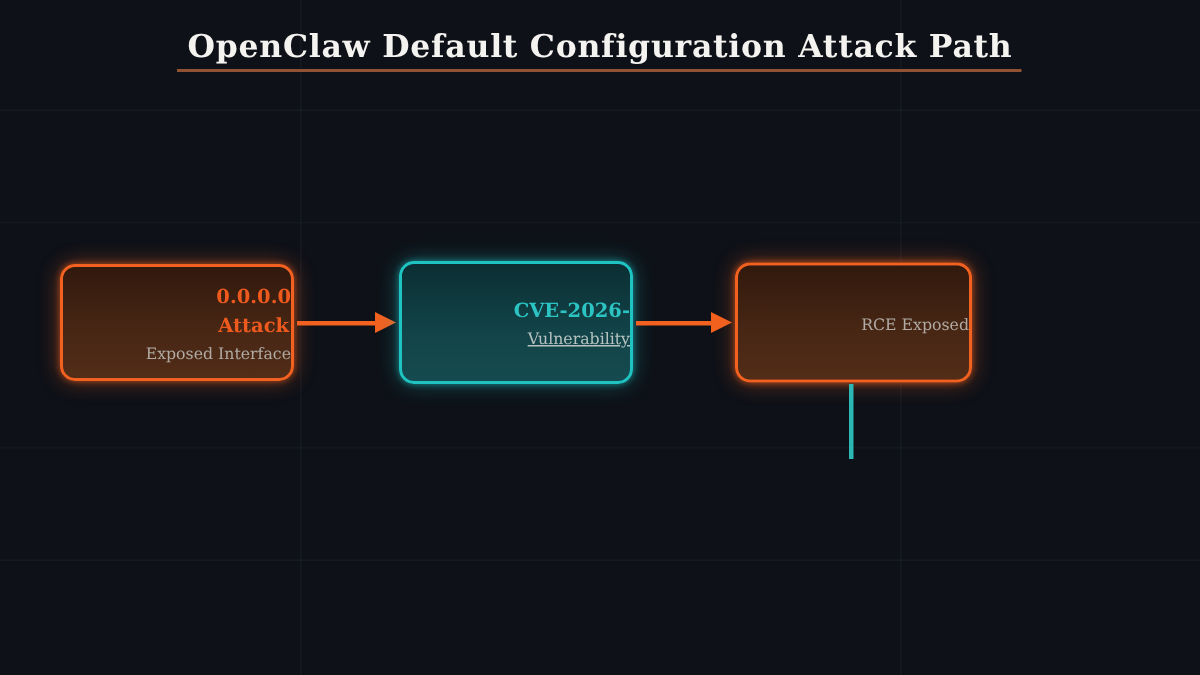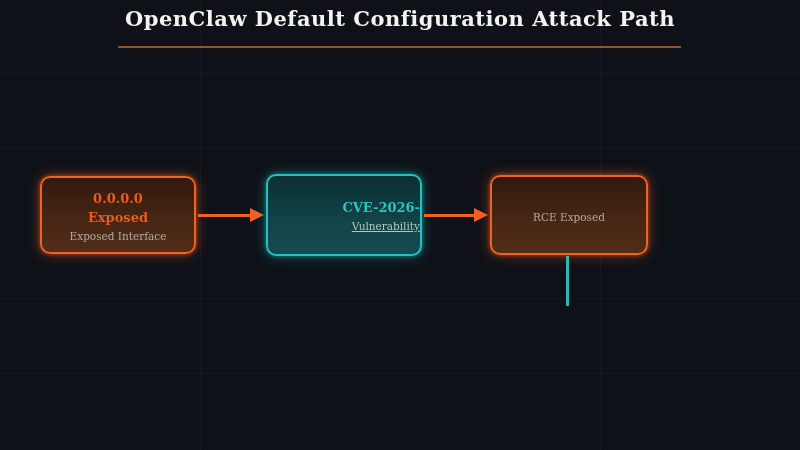--- a/index.html
+++ b/index.html
@@ -15,21 +15,21 @@
       linear-gradient(rgba(150,170,210,0.045), rgba(150,170,210,0.045)) 0px 148px / 100% 1px no-repeat,
       linear-gradient(rgba(150,170,210,0.04), rgba(150,170,210,0.04)) 0px 298px / 100% 1px no-repeat,
       linear-gradient(rgba(150,170,210,0.05), rgba(150,170,210,0.05)) 0px 373px / 100% 1px no-repeat,
       linear-gradient(rgba(150,170,210,0.05), rgba(150,170,210,0.05)) 200px 0px / 1px 100% no-repeat,
       linear-gradient(rgba(150,170,210,0.05), rgba(150,170,210,0.05)) 600px 0px / 1px 100% no-repeat,
       #0e1118;
   }
 
   .page-title {
     position: absolute;
-    top: 6px;
+    top: 18px;
     left: 0;
     width: 100%;
     text-align: center;
     color: #f5f3ef;
     font-size: 21px;
     font-weight: bold;
     letter-spacing: 0.5px;
   }
 
   .title-underline {
@@ -53,20 +53,21 @@
     justify-content: center;
     text-align: center;
   }
   .node-title { font-weight: bold; font-size: 13px; line-height: 19px; }
   .node-sub { font-size: 10.5px; margin-top: 3px; color: #b0aba4; }
 
   .node.orange {
     border-color: #f2611f;
     background: linear-gradient(180deg, #31190d 0%, #472614 55%, #522d18 100%);
     box-shadow: 0 0 14px rgba(242,97,31,0.45), 0 0 4px rgba(242,97,31,0.6);
+    align-items: flex-end;
   }
   .node.orange .node-title { color: #ee5a1e; }
 
   .node.teal {
     border-color: #1fc4c2;
     background: linear-gradient(180deg, #0b2f33 0%, #124449 60%, #154b50 100%);
     box-shadow: 0 0 14px rgba(31,196,194,0.40), 0 0 4px rgba(31,196,194,0.55);
   }
   .node.teal .node-title { color: #2cc3c3; }
   .node.teal .node-sub { color: #b7c3c0; text-decoration: underline; }
@@ -107,21 +108,21 @@
 <body>
 
 <div class="canvas">
 
   <h1 class="page-title">OpenClaw Default Configuration Attack Path</h1>
   <div class="title-underline"></div>
 
   <div class="node orange node-binding">
     <div class="node-title">
       <div>0.0.0.0</div>
-      <div>Exposed</div>
+      <div>Attack</div>
     </div>
     <div class="node-sub">Exposed Interface</div>
   </div>
 
   <div class="arrow arrow-1">
     <div class="arrow-line"></div>
     <div class="arrow-head"></div>
   </div>
 
   <div class="node teal node-cve">

